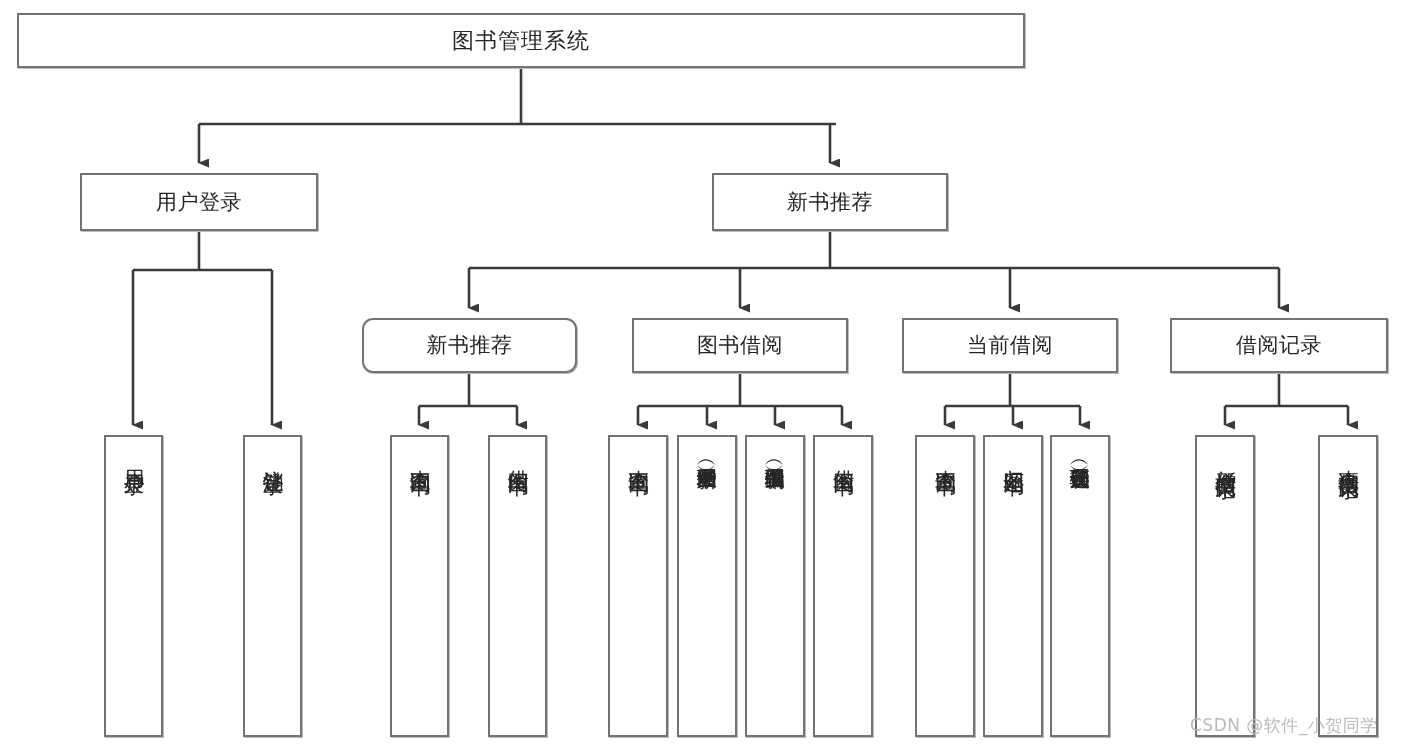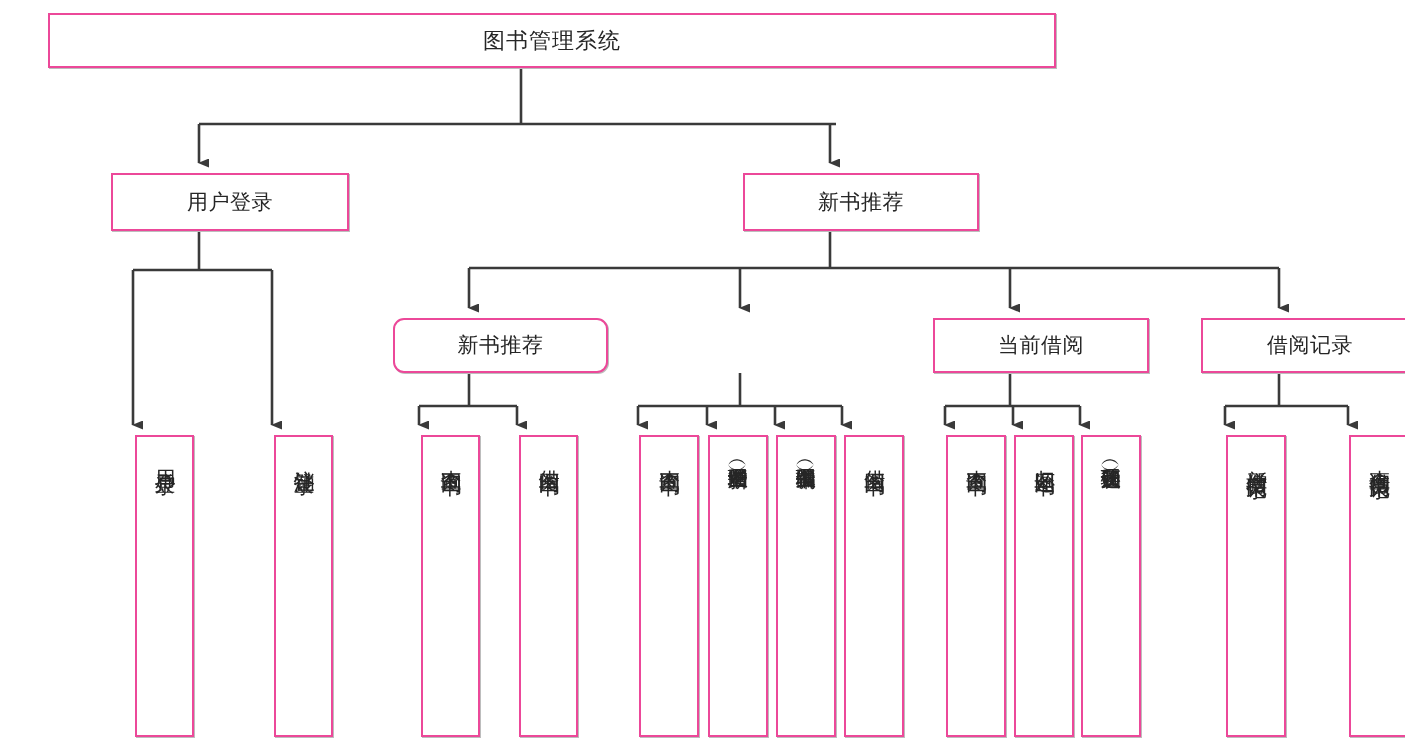--- a/index.html
+++ b/index.html
@@ -23,27 +23,26 @@
     left: 0;
     top: 0;
     width: 1405px;
     height: 747px;
     pointer-events: none;
   }
   .node {
     position: absolute;
     box-sizing: border-box;
     background: #ffffff;
-    border: 2px solid #ec4899;
+    border: 2px solid #737373;
     box-shadow: 1px 1px 0 0 #bdbdbd;
     display: flex;
     align-items: center;
     justify-content: center;
     color: #262626;
-    margin-left: 31px;
   }
   .node .node-label {
     display: block;
     text-align: center;
     line-height: 1.15;
     white-space: nowrap;
   }
   .node.horiz .node-label {
     font-size: 21px;
     letter-spacing: 0.5px;
@@ -141,20 +140,23 @@
   <div class="node horiz" style="left:80px; top:173px; width:238px; height:58px;">
     <span class="node-label">用户登录</span>
   </div>
   <div class="node horiz" style="left:712px; top:173px; width:236px; height:58px;">
     <span class="node-label">新书推荐</span>
   </div>
 
   <div class="node horiz" style="left:362px; top:318px; width:215px; height:55px;border-radius:11px;">
     <span class="node-label">新书推荐</span>
   </div>
+  <div class="node horiz" style="left:632px; top:318px; width:216px; height:55px;">
+    <span class="node-label">图书借阅</span>
+  </div>
   <div class="node horiz" style="left:902px; top:318px; width:216px; height:55px;">
     <span class="node-label">当前借阅</span>
   </div>
   <div class="node horiz" style="left:1170px; top:318px; width:218px; height:55px;">
     <span class="node-label">借阅记录</span>
   </div>
 
   <div class="node vert" style="left:104px; top:435px; width:59px; height:302px;">
     <span class="node-label">用户登录</span>
   </div>
@@ -192,14 +194,15 @@
     <span class="node-label">确认归还（管理员）</span>
   </div>
 
   <div class="node vert" style="left:1195px; top:435px; width:60px; height:302px;">
     <span class="node-label">新增借阅记录</span>
   </div>
   <div class="node vert" style="left:1318px; top:435px; width:60px; height:302px;">
     <span class="node-label">查询借阅记录</span>
   </div>
 
+  <div id="watermark">CSDN @软件_小贺同学</div>
 
 </div>
 
 </body></html>

